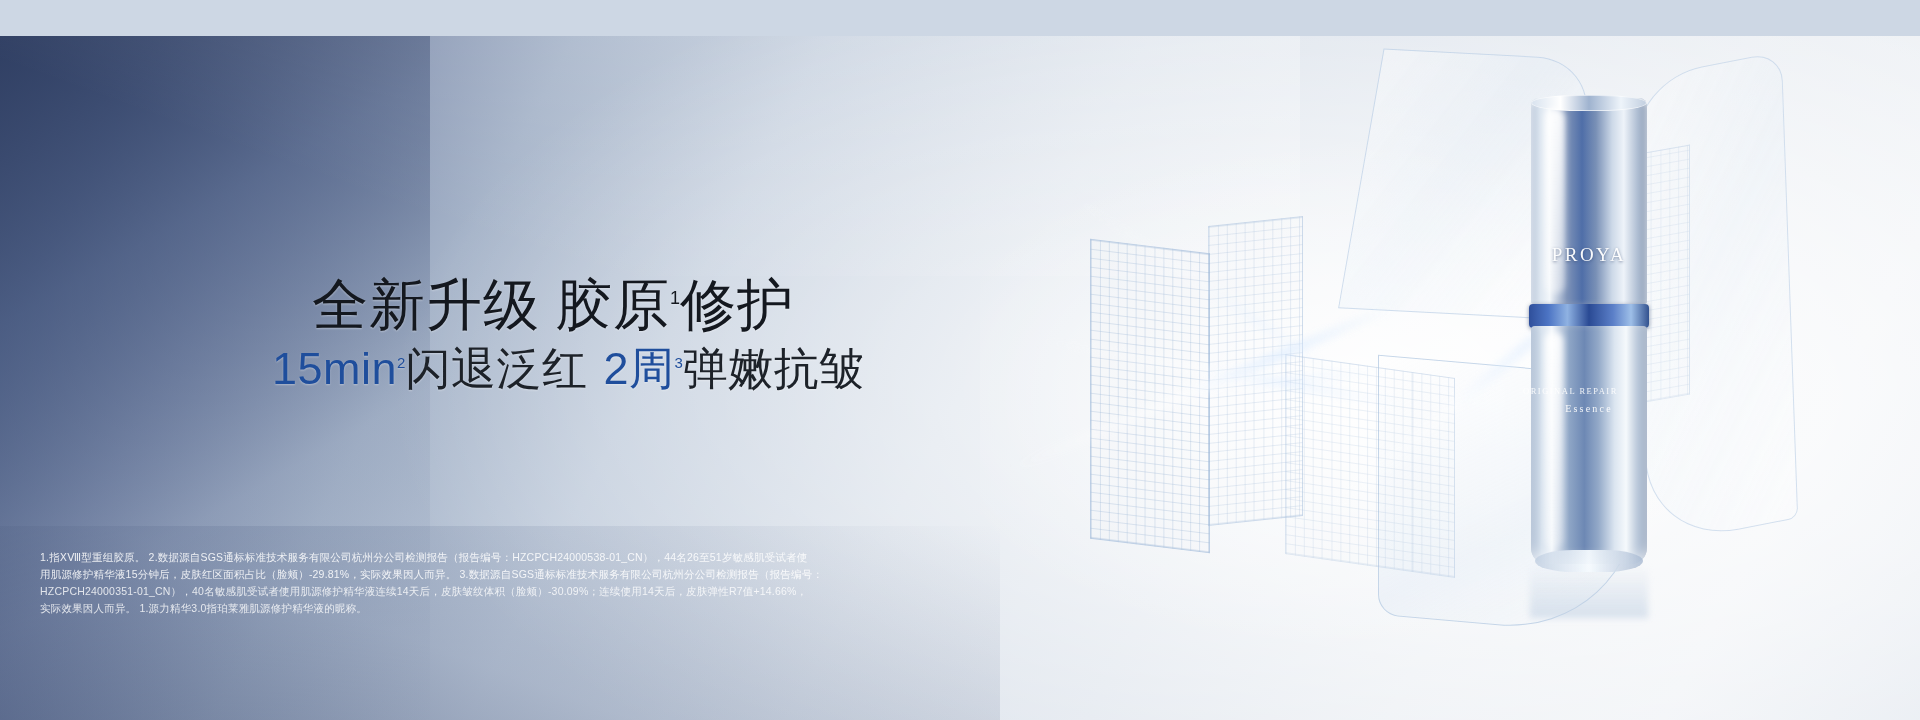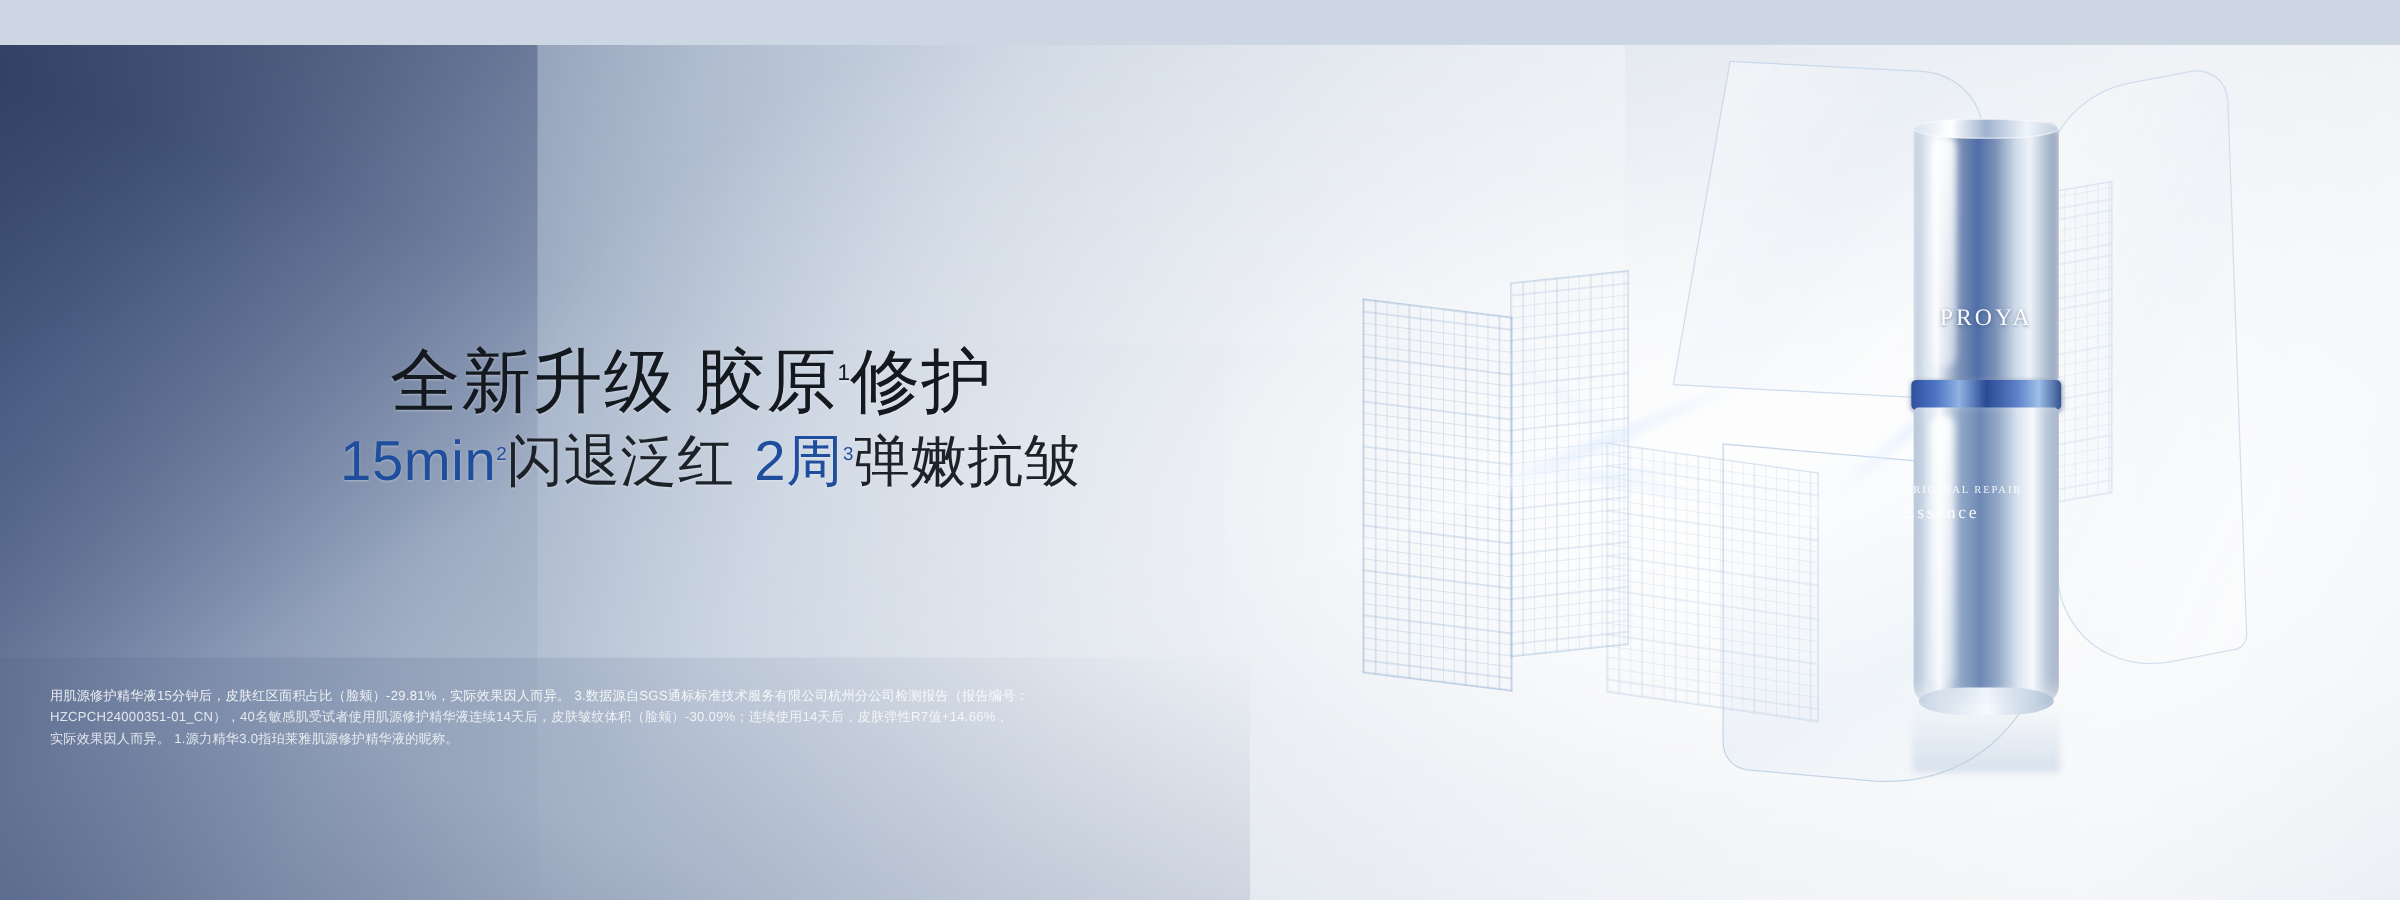--- a/index.html
+++ b/index.html
@@ -156,22 +156,22 @@
     position:absolute; left:22px; top:234px; width:18px; height:216px;
     background:linear-gradient(180deg, rgba(255,255,255,.9), rgba(255,255,255,.3));
     filter:blur(3px); border-radius:9px;
   }
   .label-1 {
     position:absolute; left:0; top:288px; width:132px; text-align:left;
     color:rgba(255,255,255,.88); font-size:8.5px; letter-spacing:1.5px;
     font-family:"Liberation Serif","DejaVu Serif",serif;
   }
   .label-2 {
-    position:absolute; left:0; top:305px; width:132px; text-align:left;
-    color:rgba(255,255,255,.92); font-size:14px; letter-spacing:2.2px;
+    position:absolute; left:0; top:305px; width:132px; text-align:center;
+    color:rgba(255,255,255,.92); font-size:10px; letter-spacing:2.2px;
     font-family:"Liberation Serif","DejaVu Serif",serif;
   }
   .bottle-base {
     position:absolute; left:12px; top:452px; width:108px; height:22px;
     border-radius:50%/70%;
     background:linear-gradient(90deg, rgba(190,205,224,.8), rgba(245,250,254,.95), rgba(165,183,208,.8));
     filter:blur(.5px);
   }
   .bottle-reflect {
     position:absolute; left:1530px; top:528px; width:118px; height:54px;
@@ -257,18 +257,19 @@
       <span>全新升级</span><span class="gap"></span><span>胶原</span><span class="sup">1</span><span>修护</span>
     </div>
 
     <div class="subline">
       <span class="accent">15min</span><span class="sup">2</span><span>闪退泛红</span><span class="gap"></span><span class="accent">2周</span><span class="sup">3</span><span>弹嫩抗皱</span>
     </div>
 
   </div>
 
   <div id="footnotes">
+    <div class="fn-line l1">1.指ⅩⅧ型重组胶原。  2.数据源自SGS通标标准技术服务有限公司杭州分公司检测报告（报告编号：HZCPCH24000538-01_CN），44名26至51岁敏感肌受试者使</div>
     <div class="fn-line l2">用肌源修护精华液15分钟后，皮肤红区面积占比（脸颊）-29.81%，实际效果因人而异。  3.数据源自SGS通标标准技术服务有限公司杭州分公司检测报告（报告编号：</div>
     <div class="fn-line l3">HZCPCH24000351-01_CN），40名敏感肌受试者使用肌源修护精华液连续14天后，皮肤皱纹体积（脸颊）-30.09%；连续使用14天后，皮肤弹性R7值+14.66%，</div>
     <div class="fn-line l4">实际效果因人而异。  1.源力精华3.0指珀莱雅肌源修护精华液的昵称。</div>
   </div>
 
 </div>
 
 </body></html>

